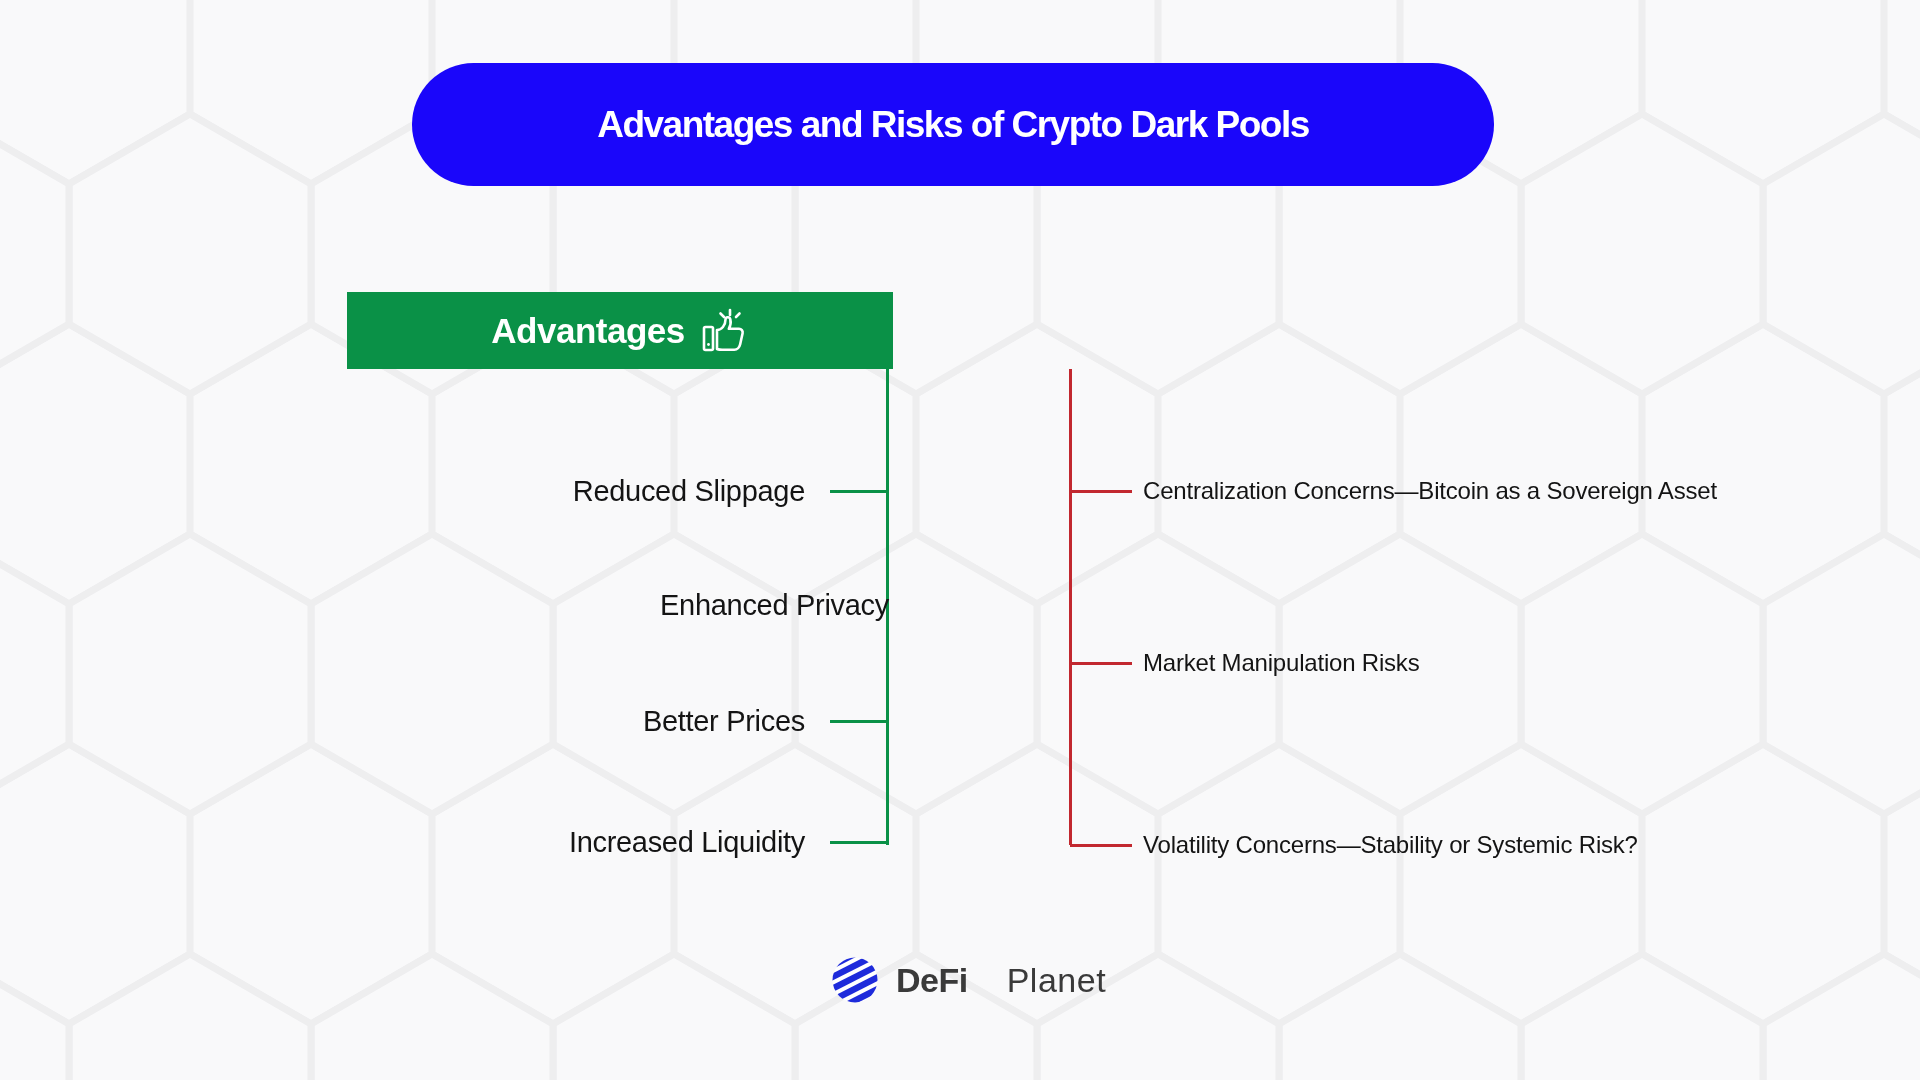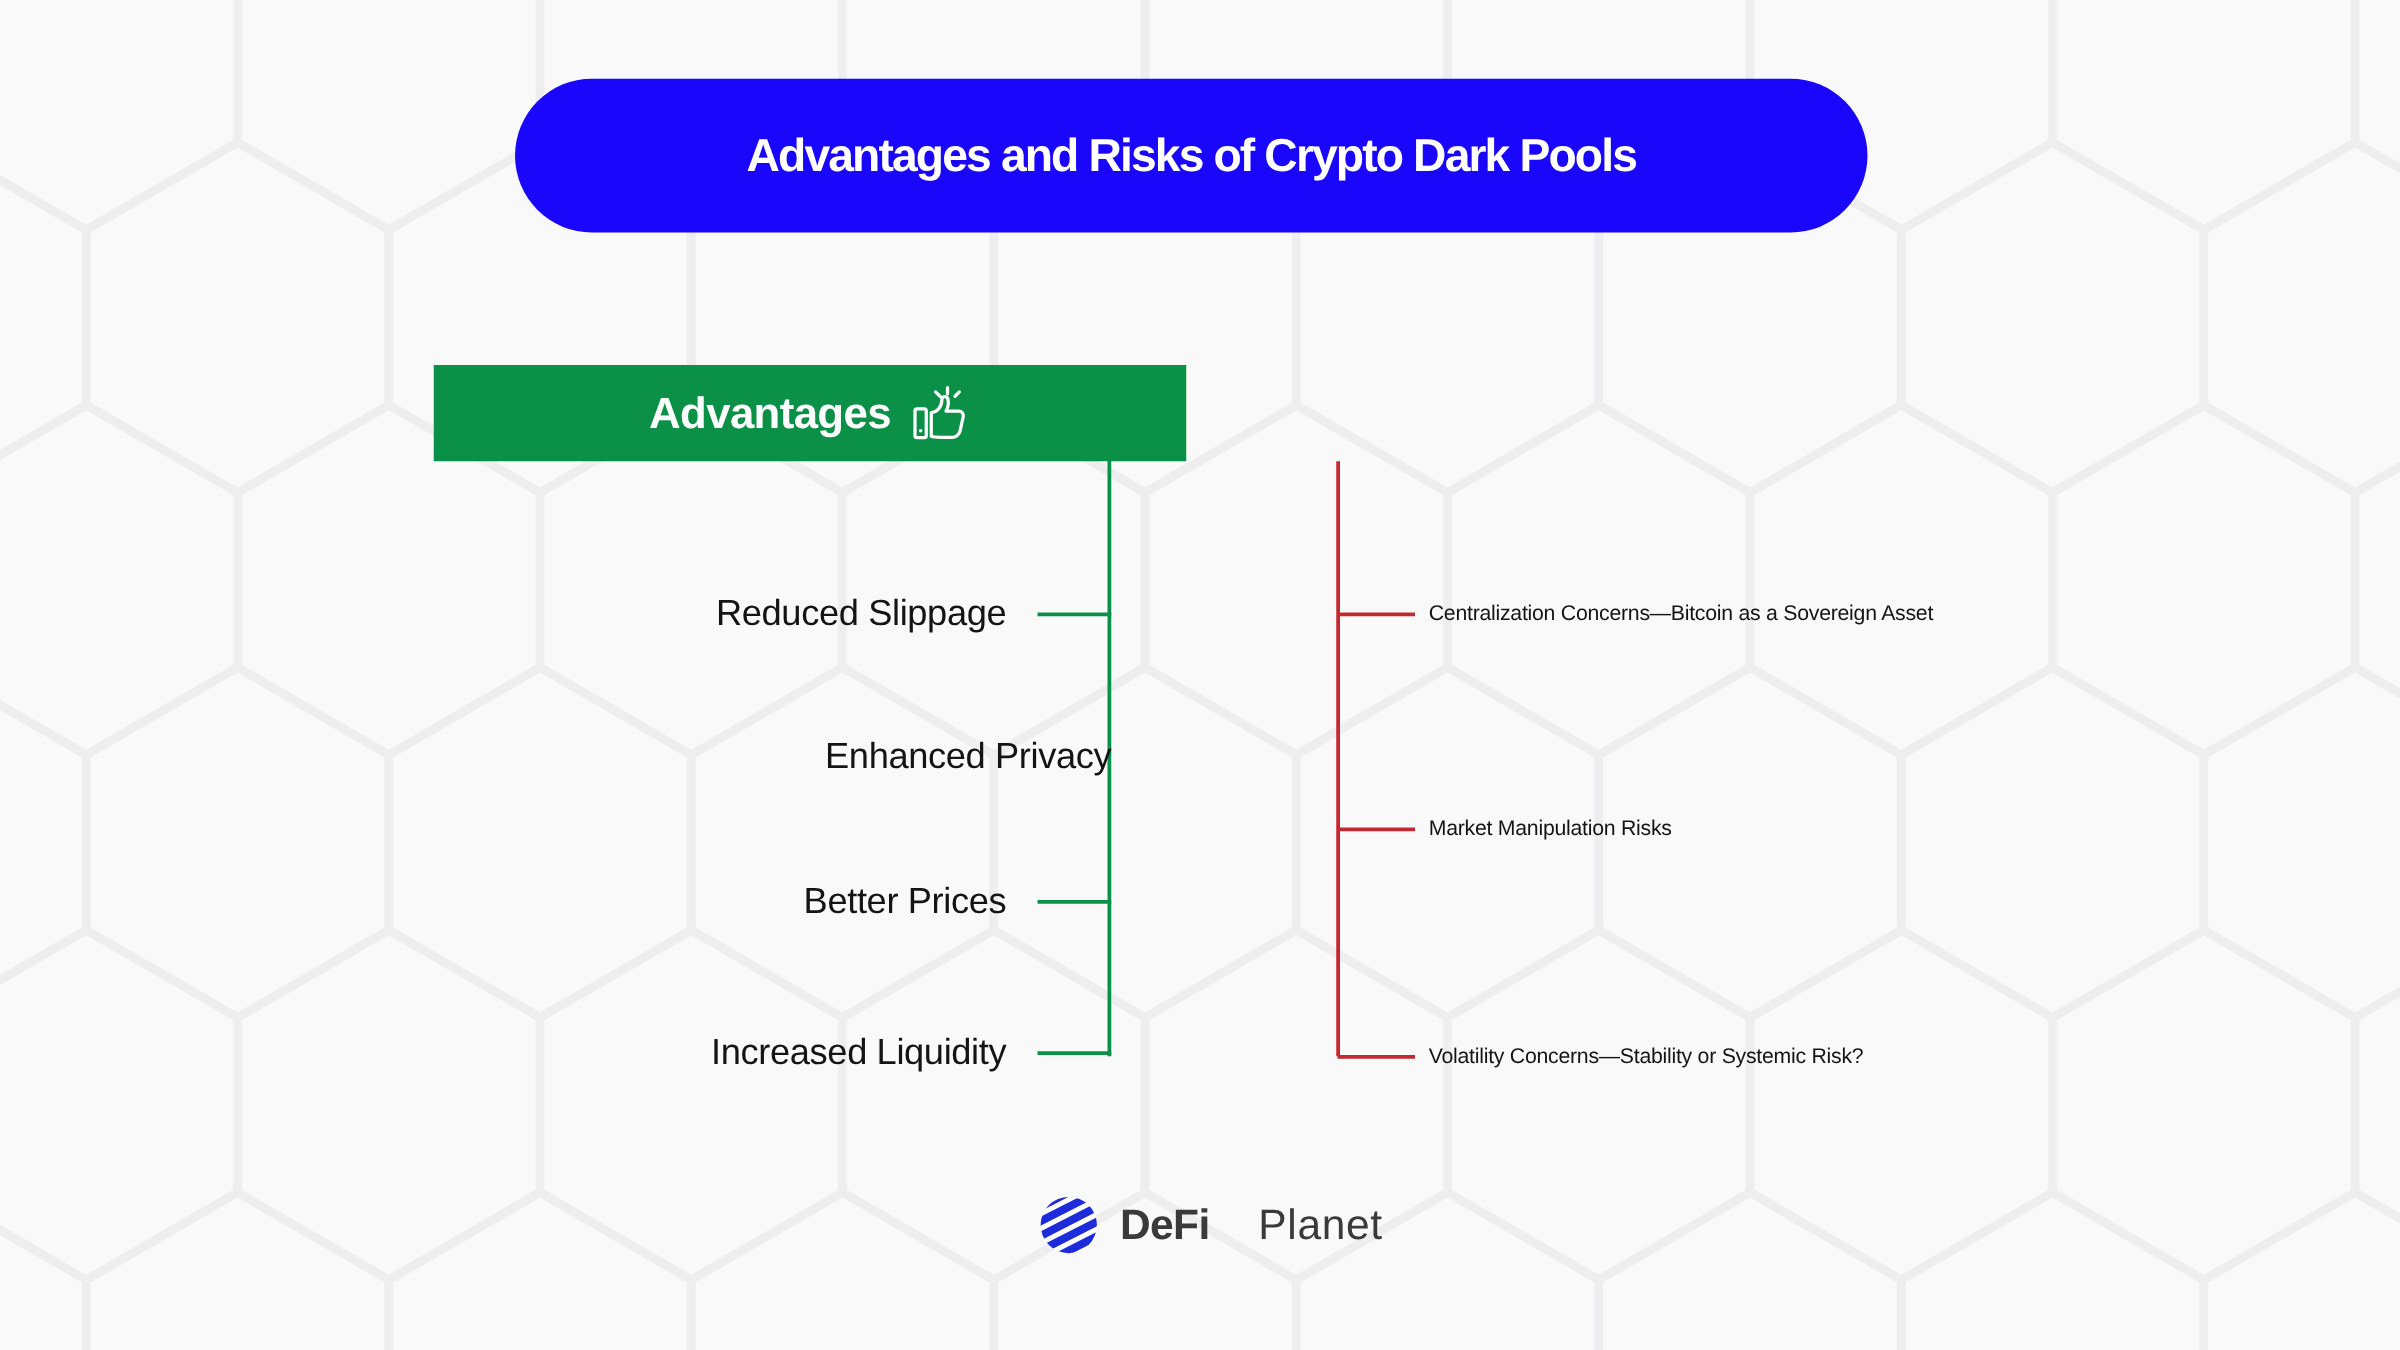--- a/index.html
+++ b/index.html
@@ -28,41 +28,41 @@
   }
   .title-pill span{
     color:#fff;font-size:37px;font-weight:700;letter-spacing:-1.5px;white-space:nowrap;
   }
 
   .col-header{
     position:absolute;height:77px;display:flex;align-items:center;justify-content:center;
     gap:14px;z-index:2;color:#fff;
   }
   .col-header .hdr-label{font-size:35px;font-weight:700;letter-spacing:-0.5px;}
-  .adv-header{left:347px;top:292px;width:602px;background:var(--adv-color);}
+  .adv-header{left:347px;top:292px;width:546px;background:var(--adv-color);}
   .risk-header{left:1068px;top:291px;width:604px;background:var(--risk-color);}
 
   .vline{position:absolute;width:3px;z-index:1;}
   .adv-vline{left:886px;top:368px;height:477px;background:var(--adv-color);}
   .risk-vline{left:1069px;top:369px;height:476px;background:var(--risk-color);}
 
   .adv-row{
     position:absolute;right:1031px;height:44px;display:flex;align-items:center;gap:25px;z-index:2;text-align:right;
   }
   .adv-row .item-label{
     font-size:29px;color:var(--text-color);white-space:nowrap;letter-spacing:-0.3px;
   }
   .adv-row .connector{width:59px;height:3px;background:var(--adv-color);}
 
   .risk-row{
     position:absolute;left:1070px;height:44px;display:flex;align-items:center;gap:11px;z-index:2;
   }
   .risk-row .connector{width:62px;height:3px;background:var(--risk-color);}
   .risk-row .item-label{
-    font-size:17px;color:var(--text-color);white-space:nowrap;letter-spacing:-0.2px;
+    font-size:24px;color:var(--text-color);white-space:nowrap;letter-spacing:-0.2px;
   }
 
   .adv-row.r1{top:469px;} .adv-row.r2{top:589px;flex-direction:column;} .adv-row.r3{top:699px;} .adv-row.r4{top:820px;}
   .risk-row.r1{top:469px;} .risk-row.r2{top:641px;} .risk-row.r3{top:823px;}
 
   .brand{
     position:absolute;left:830px;top:955px;display:flex;align-items:center;gap:16px;z-index:2;
   }
   .brand-text{font-size:34px;color:var(--logo-text);display:flex;align-items:baseline;gap:9px;white-space:nowrap;}
   .brand-text .bold{font-weight:800;letter-spacing:-0.5px;}

